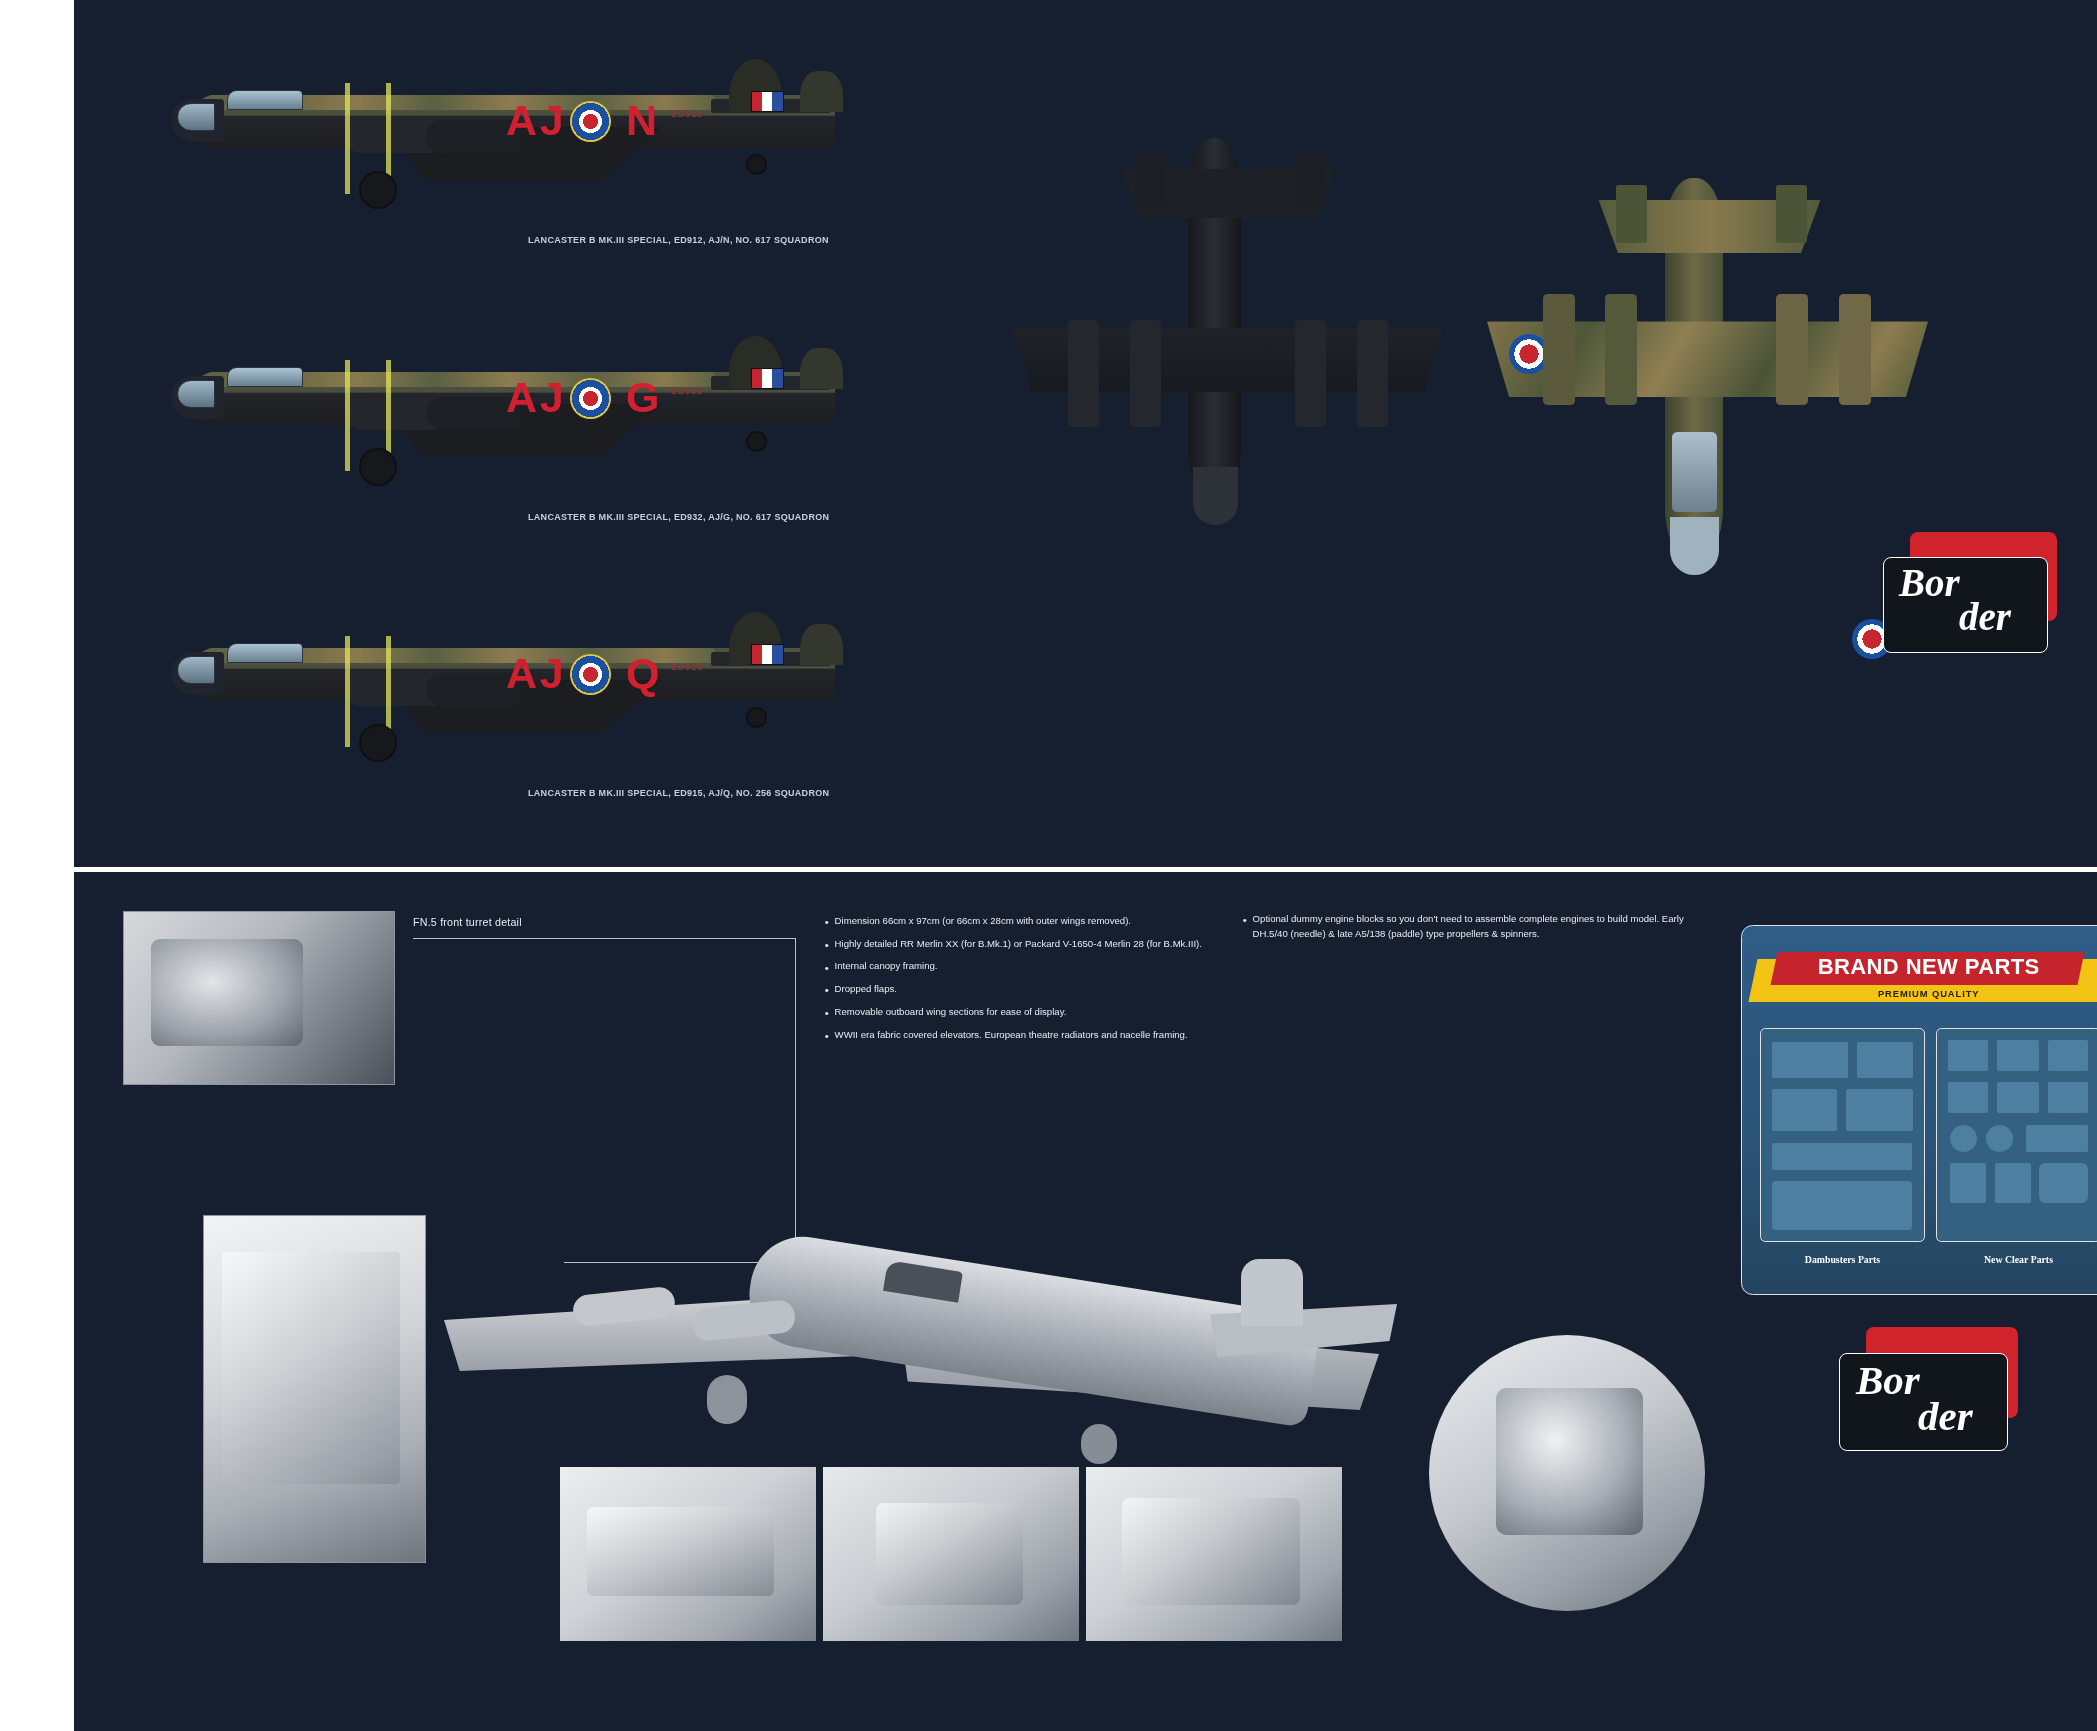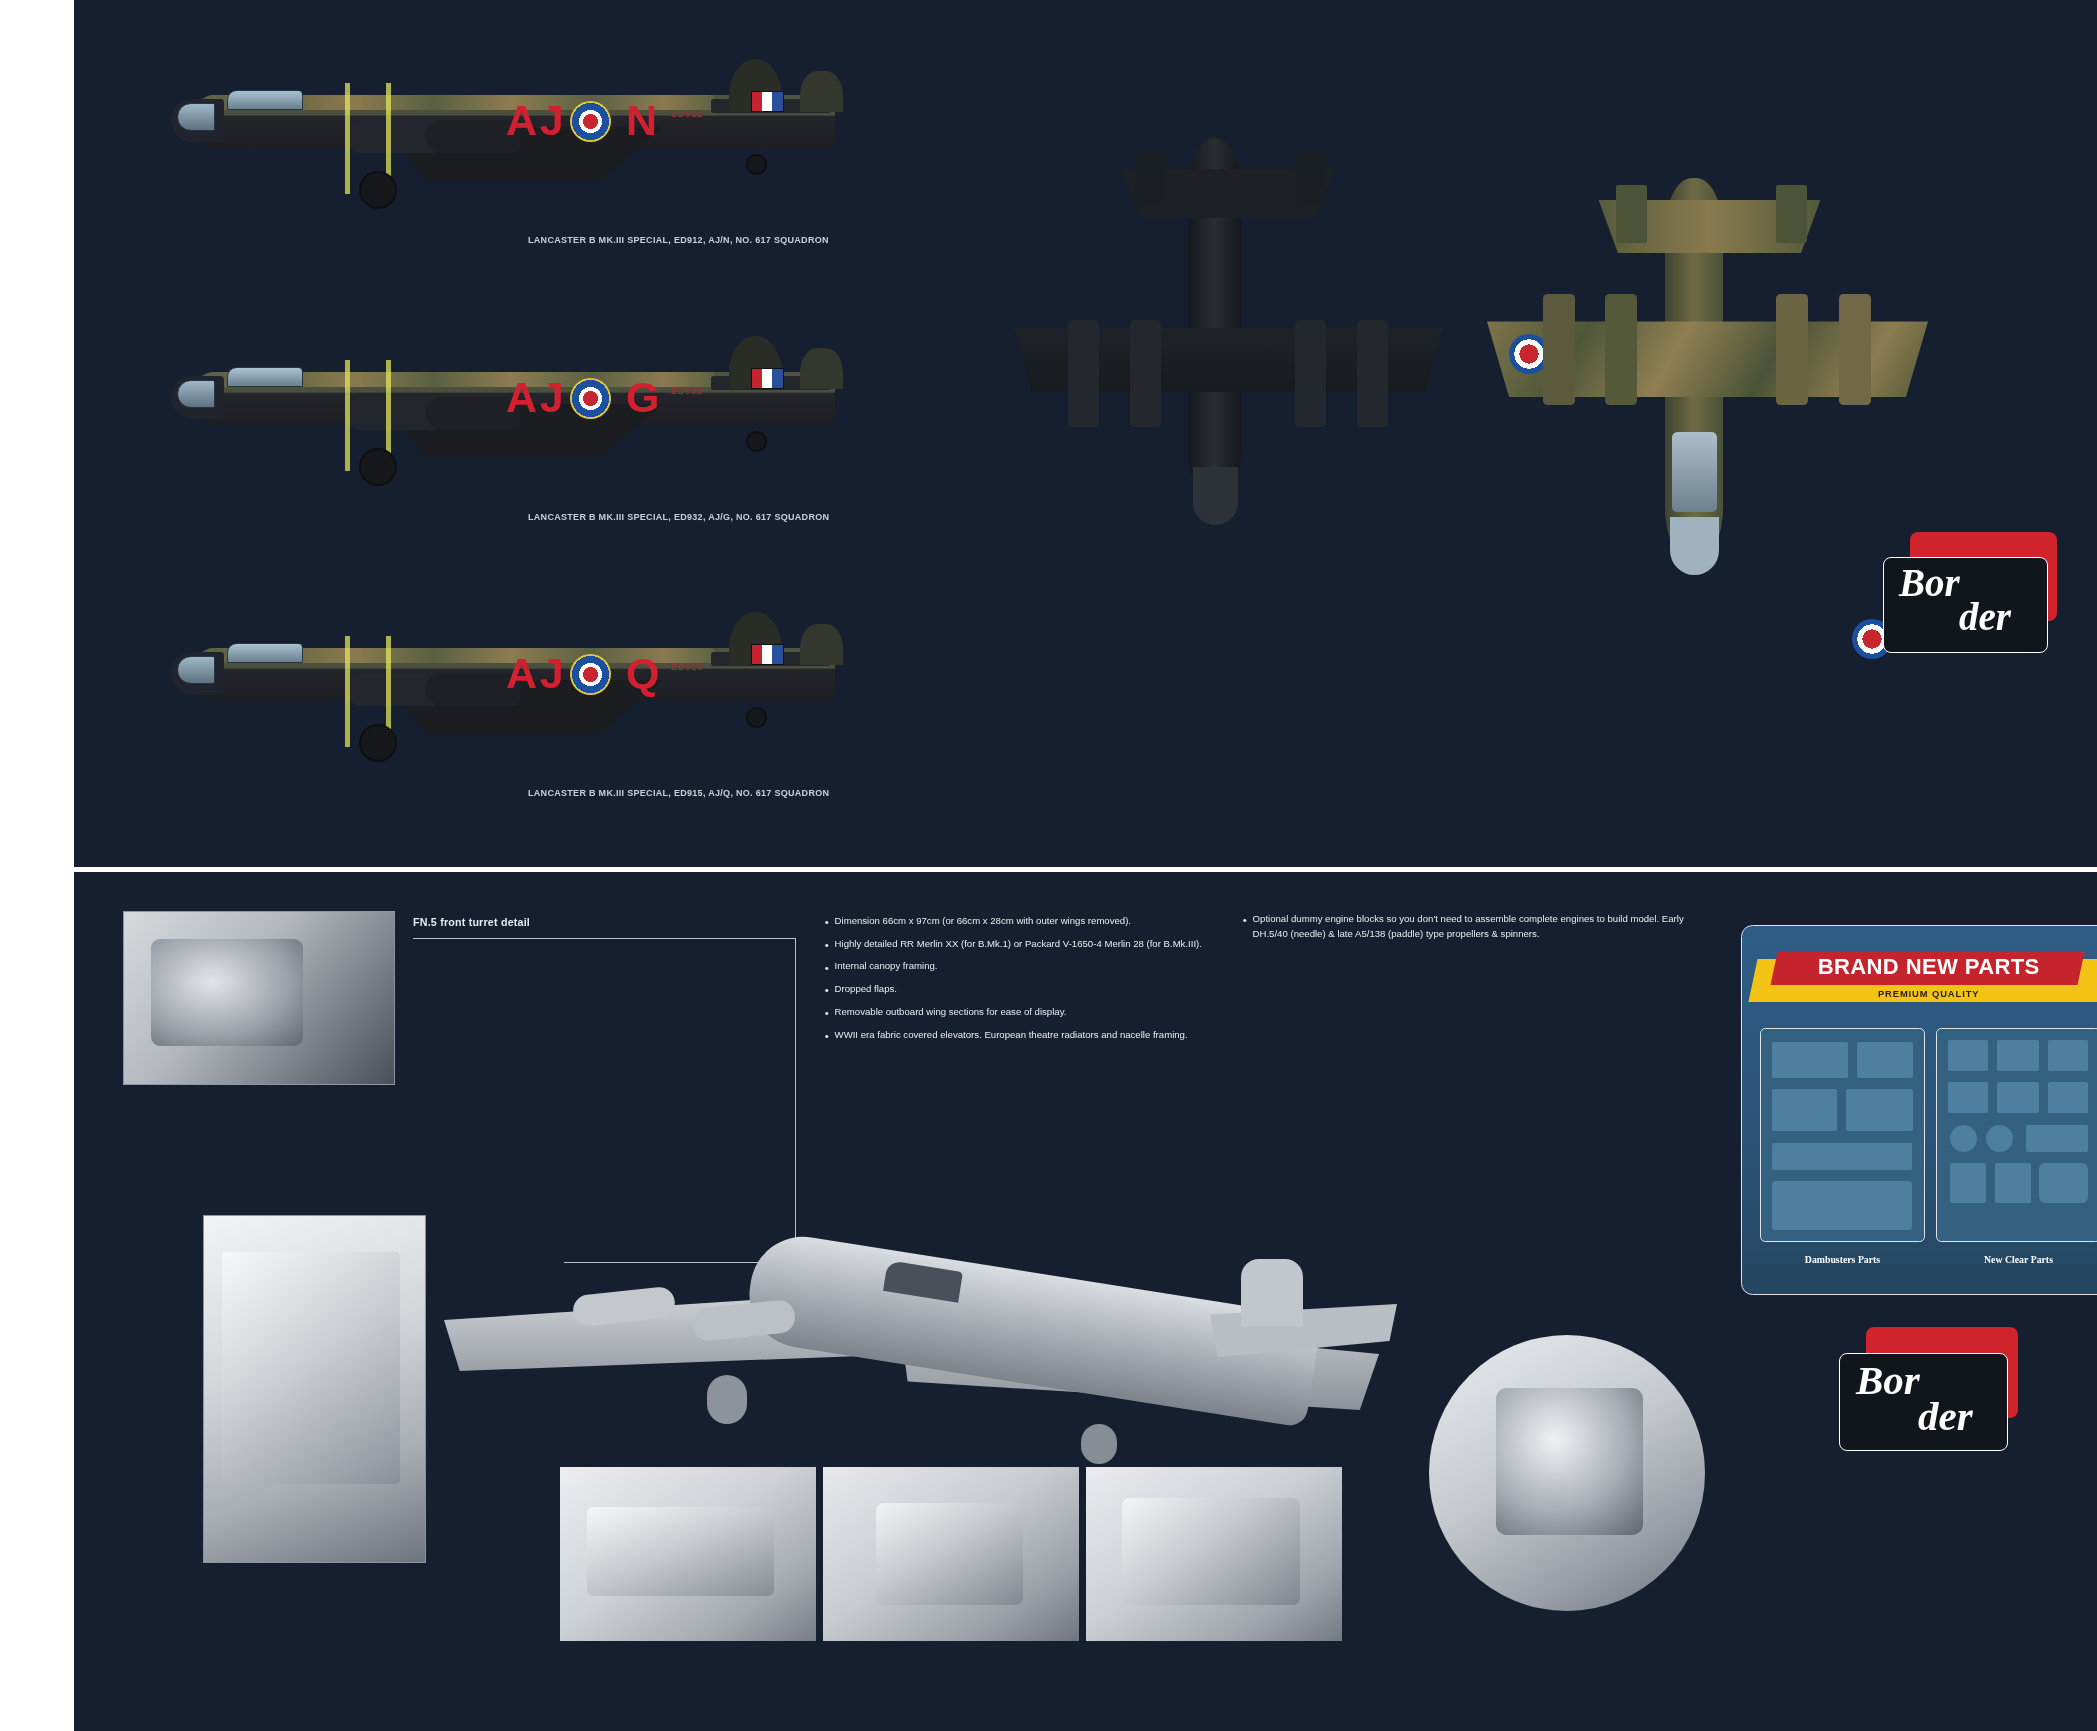--- a/index.html
+++ b/index.html
@@ -211,21 +211,21 @@
     overflow: hidden;
   }
   .photo-inner {
     position: absolute; inset: 0;
     background: linear-gradient(150deg,#e9eaec 0%, #c8cbd0 45%, #a9adb4 75%, #8d9198 100%);
   }
   .caption-small {
     position: absolute;
     color: #e7eaef;
     font-size: 10.7px;
-    font-weight: bold;
+    font-weight: normal;
     letter-spacing: 0.2px;
   }
   .feature-col {
     position: absolute;
     color: #e9ecf1;
     font-size: 9.6px;
     line-height: 1.95;
   }
   .feature-col li {
     list-style: none;
@@ -394,21 +394,21 @@
       <div class="wheel w1"></div>
       <div class="tailplane"></div>
       <div class="tailfin-l"></div>
       <div class="tailfin-r"></div>
       <div class="wheel tail"></div>
       <div class="codes left">AJ</div>
       <div class="roundel"></div>
       <div class="codes right">Q</div>
       <div class="serial">ED915</div>
       <div class="flag"></div>
-      <div class="caption">LANCASTER B MK.III SPECIAL, ED915, AJ/Q, NO. 617 SQUADRON</div>
+      <div class="caption">LANCASTER B MK.III SPECIAL, ED915, AJ/Q, NO. 256 SQUADRON</div>
     </div>
 
     <div class="planview" style="left:927px; top:111px; width:490px; height:602px;">
       <div class="pv-body" style="left:187px; top:27px; background:linear-gradient(90deg,#16181c,#2a2d33,#15171b);"></div>
       <div class="pv-wing" style="left:13.4px; top:192px; width:428px; height:89px;
                   background:linear-gradient(180deg,#22252b,#171a1e);
                   clip-path:polygon(0 28%,100% 28%,96% 100%,4% 100%);"></div>
       <div class="pv-wing" style="left:111px; top:58px; width:232px; height:49px;
                   background:#1d2025;
                   clip-path:polygon(4% 0,96% 0,88% 100%,12% 100%);"></div>

